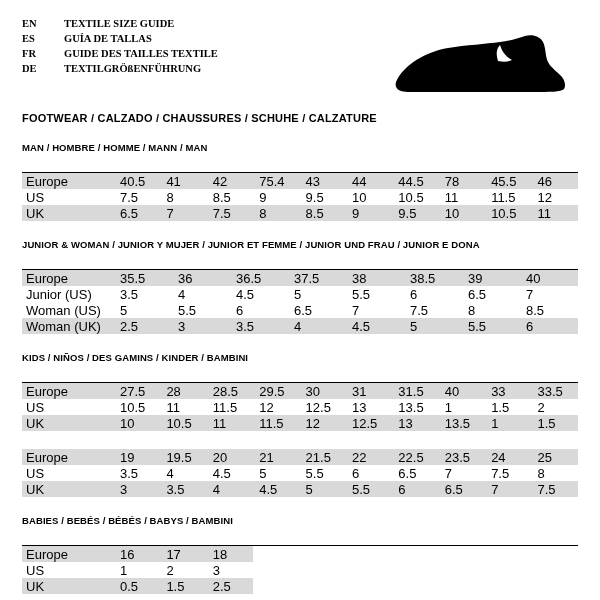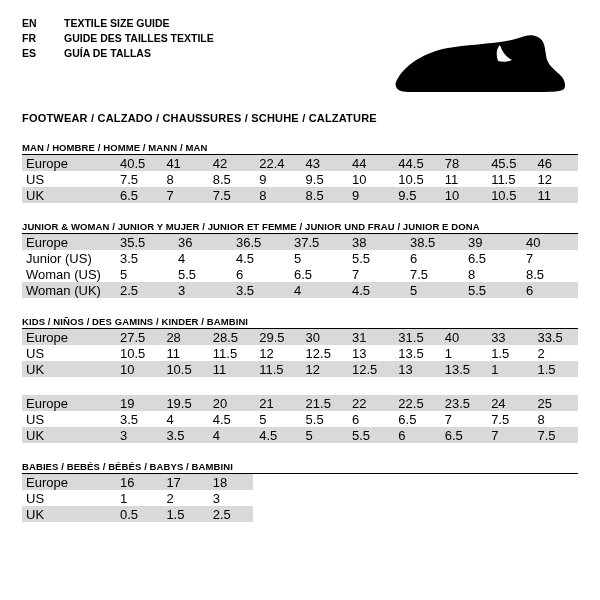--- a/index.html
+++ b/index.html
@@ -22,20 +22,21 @@
     padding: 16px 22px 0 22px;
   }
   
   .header {
     position: relative;
     height: 92px;
   }
   .lang-block {
     display: table;
     border-collapse: collapse;
+    font-family: Liberation Serif, serif;
   }
   .lang-row {
     display: table-row;
   }
   .lang-code, .lang-title {
     display: table-cell;
     font-size: 10.5px;
     line-height: 15px;
     font-weight: bold;
     white-space: nowrap;
@@ -58,21 +59,21 @@
     margin-top: 4px;
     letter-spacing: 0.2px;
   }
   
   .group {
     margin-top: 18px;
   }
   .group-head {
     font-size: 9.5px;
     font-weight: bold;
-    padding-bottom: 1px;
+    padding-bottom: 19px;
     border-bottom: 1px solid #000000;
     letter-spacing: 0.1px;
   }
   table.size {
     width: 100%;
     border-collapse: collapse;
     table-layout: fixed;
     font-size: 13px;
   }
   table.size td {
@@ -98,26 +99,30 @@
 
 <div class="page">
 
   <div class="header">
     <div class="lang-block">
       <div class="lang-row">
         <span class="lang-code">EN</span>
         <span class="lang-title">TEXTILE SIZE GUIDE</span>
       </div>
       <div class="lang-row">
+        <span class="lang-code">ES</span>
+        <span class="lang-title">GUÍA DE TALLAS</span>
+      </div>
+      <div class="lang-row">
         <span class="lang-code">FR</span>
         <span class="lang-title">GUIDE DES TAILLES TEXTILE</span>
       </div>
       <div class="lang-row">
-        <span class="lang-code">ES</span>
-        <span class="lang-title">GUÍA DE TALLAS</span>
+        <span class="lang-code">DE</span>
+        <span class="lang-title">TEXTILGRÖßENFÜHRUNG</span>
       </div>
     </div>
 
     <div class="shoe-art">
       <svg viewBox="0 0 186 70" width="186" height="70" aria-hidden="true">
         <path fill="#000000" d="M14 52 C22 34 44 22 66 18 C84 15 104 14 118 12 C128 11 136 8 143 6
           C150 4 158 6 161 12 C164 18 163 26 166 32 C169 38 176 42 180 47
           C183 51 184 56 182 59 C179 62 168 62 150 62 L26 62 C18 62 12 59 14 52 Z"></path>
         <path fill="#ffffff" d="M118 15 C120 22 124 27 130 30 C126 32 121 32 116 31 C114 25 114 19 118 15 Z"></path>
       </svg>
@@ -128,21 +133,21 @@
 
   <div class="group">
     <div class="group-head">MAN / HOMBRE / HOMME / MANN / MAN</div>
     <table class="size">
       <tbody>
           <tr class="shaded">
         <td class="label">Europe</td>
         <td>40.5</td>
         <td>41</td>
         <td>42</td>
-        <td>22.4</td>
+        <td>75.4</td>
         <td>43</td>
         <td>44</td>
         <td>44.5</td>
         <td>78</td>
         <td>45.5</td>
         <td>46</td>
       </tr>
       <tr class="white">
         <td class="label">US</td>
         <td>7.5</td>

